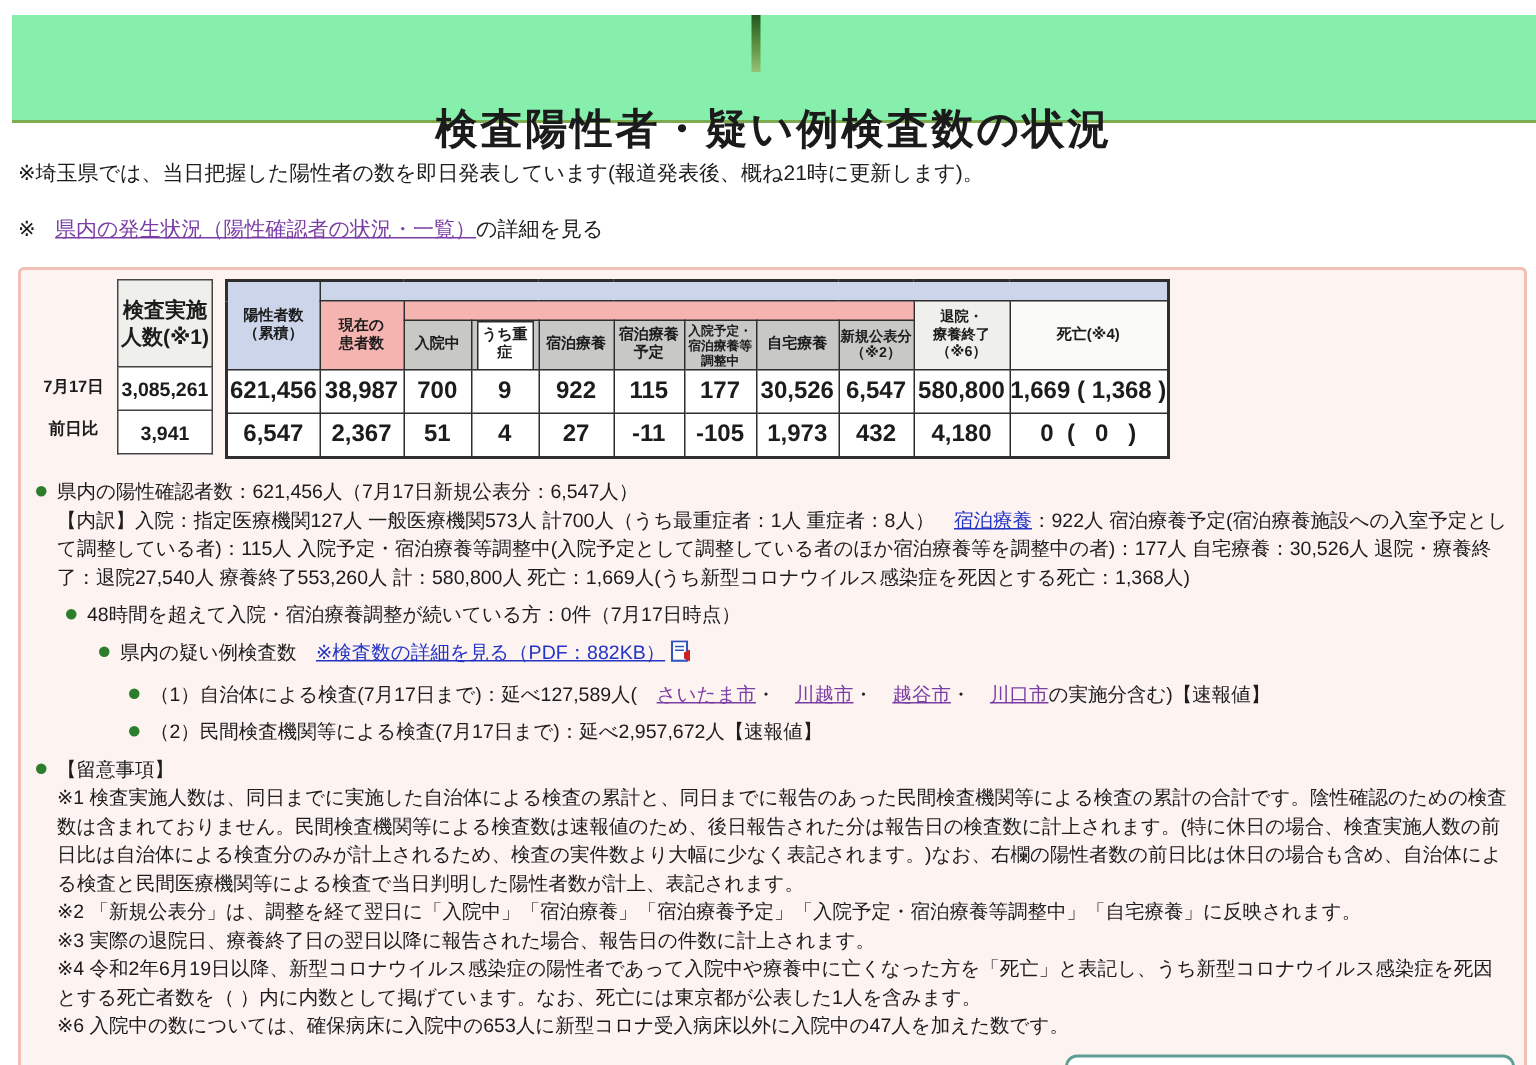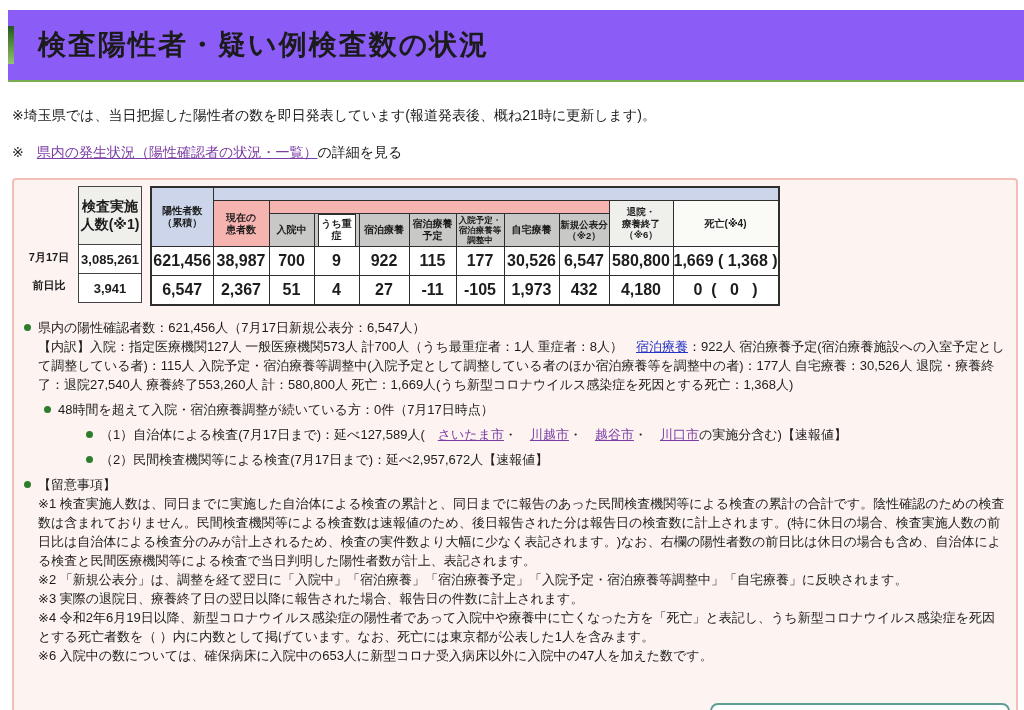--- a/index.html
+++ b/index.html
@@ -7,24 +7,24 @@
     width:1024px; height:710px;
     overflow:hidden;
     background:#ffffff;
     font-family:"Liberation Sans","DejaVu Sans",sans-serif;
     color:#1c1c1c;
     position:relative;
   }
   
   .title-band{
     margin:10px 0 0 8px;
-    background:#8b5cf6;
+    background:#86efac;
     border-bottom:2px solid #7CAC52;
     height:70px;
-    display:flex; align-items:center;
+    display:flex; align-items:center;flex-direction:column;
   }
   .accent-bar{
     width:6px; height:38px;
     background:linear-gradient(180deg,#24571F 0%,#5E9445 55%,#93C273 100%);
     margin-right:24px; flex:none;
   }
   .page-title{
     font-size:28px; font-weight:600; color:#1b1b1b;
     letter-spacing:2px;
   }
@@ -243,20 +243,31 @@
           <span>【内訳】入院：指定医療機関127人 一般医療機関573人 計700人（うち最重症者：1人 重症者：8人）　</span><a class="link-blue">宿泊療養</a><span>：922人 宿泊療養予定(宿泊療養施設への入室予定として調整している者)：115人 入院予定・宿泊療養等調整中(入院予定として調整している者のほか宿泊療養等を調整中の者)：177人 自宅療養：30,526人 退院・療養終了：退院27,540人 療養終了553,260人 計：580,800人 死亡：1,669人(うち新型コロナウイルス感染症を死因とする死亡：1,368人)</span>
         </div>
       </div>
     </div>
 
     <div class="bullet ind-1">
       <span class="dot"></span>
       <div class="btxt">48時間を超えて入院・宿泊療養調整が続いている方：0件（7月17日時点）</div>
     </div>
 
+    <div class="bullet ind-2">
+      <span class="dot"></span>
+      <div class="btxt">
+        <span>県内の疑い例検査数　</span><a class="link-blue">※検査数の詳細を見る（PDF：882KB）</a><span class="pdf-icon"><svg width="15" height="15" viewBox="0 0 15 15">
+              <rect x="1" y="0.5" width="10" height="13" fill="#ffffff" stroke="#3355BB" stroke-width="1.4"></rect>
+              <line x1="3" y1="4" x2="9" y2="4" stroke="#3355BB" stroke-width="1"></line>
+              <line x1="3" y1="6.5" x2="9" y2="6.5" stroke="#3355BB" stroke-width="1"></line>
+              <polygon points="9,8 13,6 13,14 9,12" fill="#CC2222"></polygon>
+            </svg></span>
+      </div>
+    </div>
 
     <div class="bullet ind-3">
       <span class="dot"></span>
       <div class="btxt">
         <span>（1）自治体による検査(7月17日まで)：延べ127,589人(</span><a class="link-purple">さいたま市</a><span>・</span><a class="link-purple">川越市</a><span>・</span><a class="link-purple">越谷市</a><span>・</span><a class="link-purple">川口市</a><span>の実施分含む)【速報値】</span>
       </div>
     </div>
 
     <div class="bullet ind-3">
       <span class="dot"></span>

